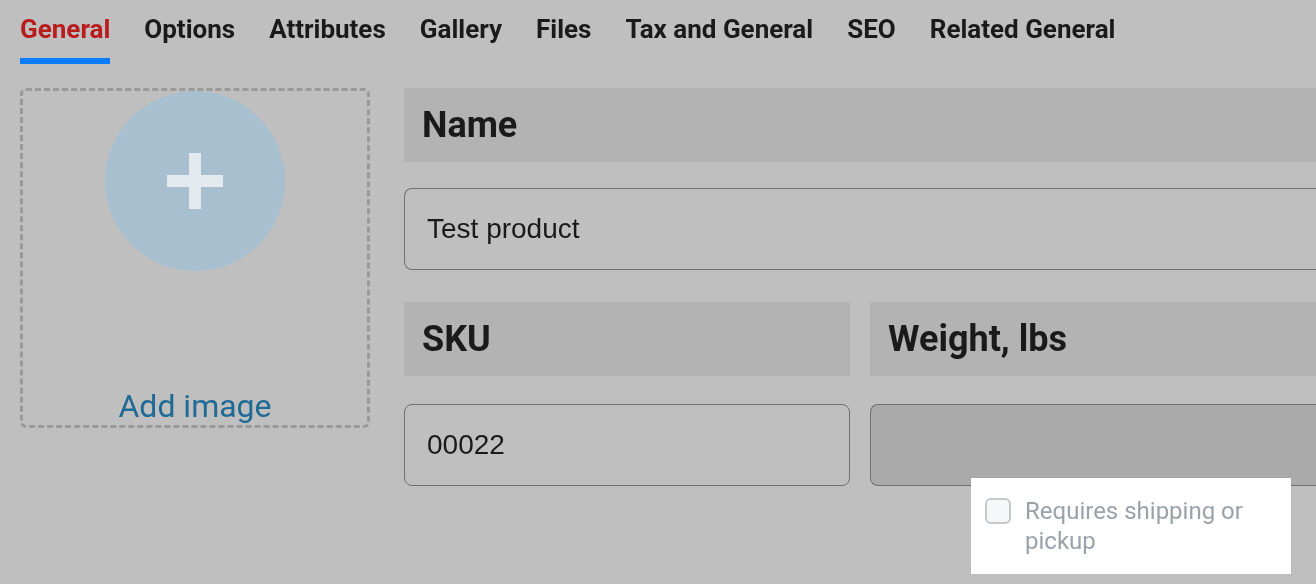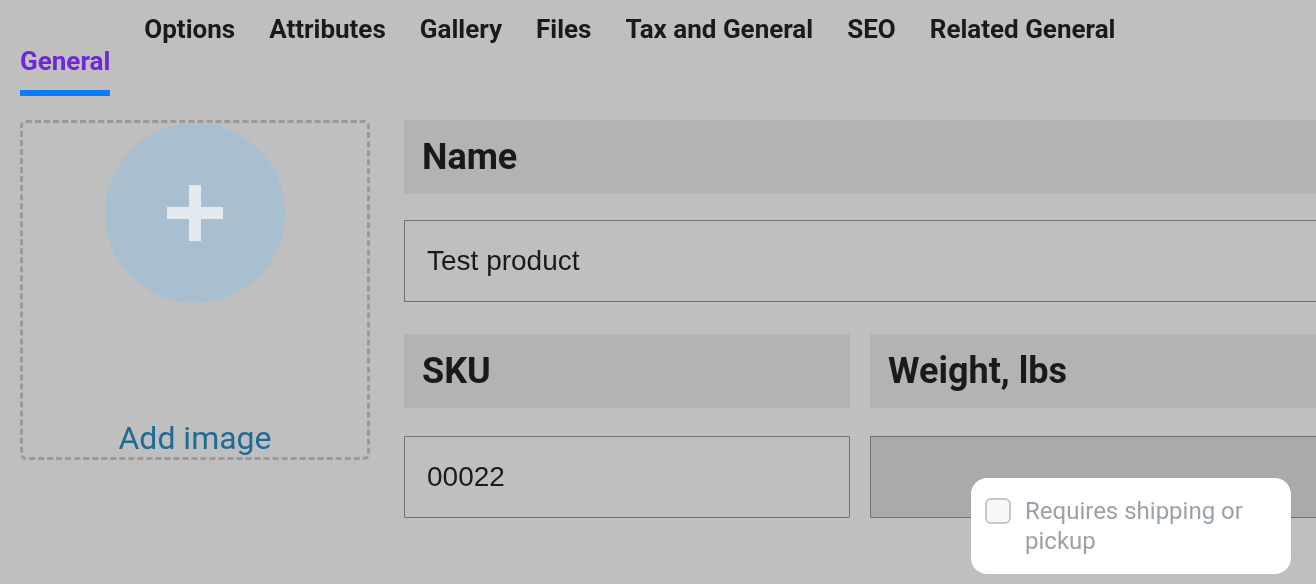--- a/index.html
+++ b/index.html
@@ -20,23 +20,22 @@
   }
   .tab {
     font-size: 26px;
     font-weight: 700;
     color: #1a1a1a;
     cursor: pointer;
     padding-bottom: 14px;
     border-bottom: 6px solid transparent;
   }
   .tab.active {
-    color: #6d28d9;
+    color: #b91c1c;
     border-bottom: 6px solid #0a7cff;
-    margin-top: 32px;
   }
 
   .content {
     display: flex;
     padding: 24px 0 0 20px;
     gap: 34px;
   }
 
   
   .image-box {
@@ -85,21 +84,21 @@
     font-size: 36px;
     font-weight: 700;
     color: #1a1a1a;
   }
 
   .text-input {
     width: 100%;
     height: 82px;
     background: #bfbfbf;
     border: 1.5px solid #6f7174;
-    border-radius: 1px;
+    border-radius: 8px;
     font-size: 28px;
     padding: 11px 22px;
     color: #1a1a1a;
     outline: none;
   }
   .text-input[disabled] {
     background: #aaaaab;
     color: #1a1a1a;
   }
 
@@ -118,21 +117,21 @@
   .weight-col .text-input { background: #aaaaab; border-right: none; border-top-right-radius: 0; border-bottom-right-radius: 0; }
   .weight-col .field-label-bar { padding-right: 0; }
 
   
   .popover {
     position: absolute;
     left: 971px;
     top: 478px;
     width: 320px;
     background: #ffffff;
-    border-radius: 16px;
+    border-radius: 0;
     padding: 18px 18px 18px 14px;
     display: flex;
     align-items: flex-start;
     gap: 14px;
     box-shadow: 0 0 0 1px rgba(0,0,0,0.02);
   }
   .checkbox {
     width: 26px;
     height: 26px;
     border: 2px solid #c5c9cc;

